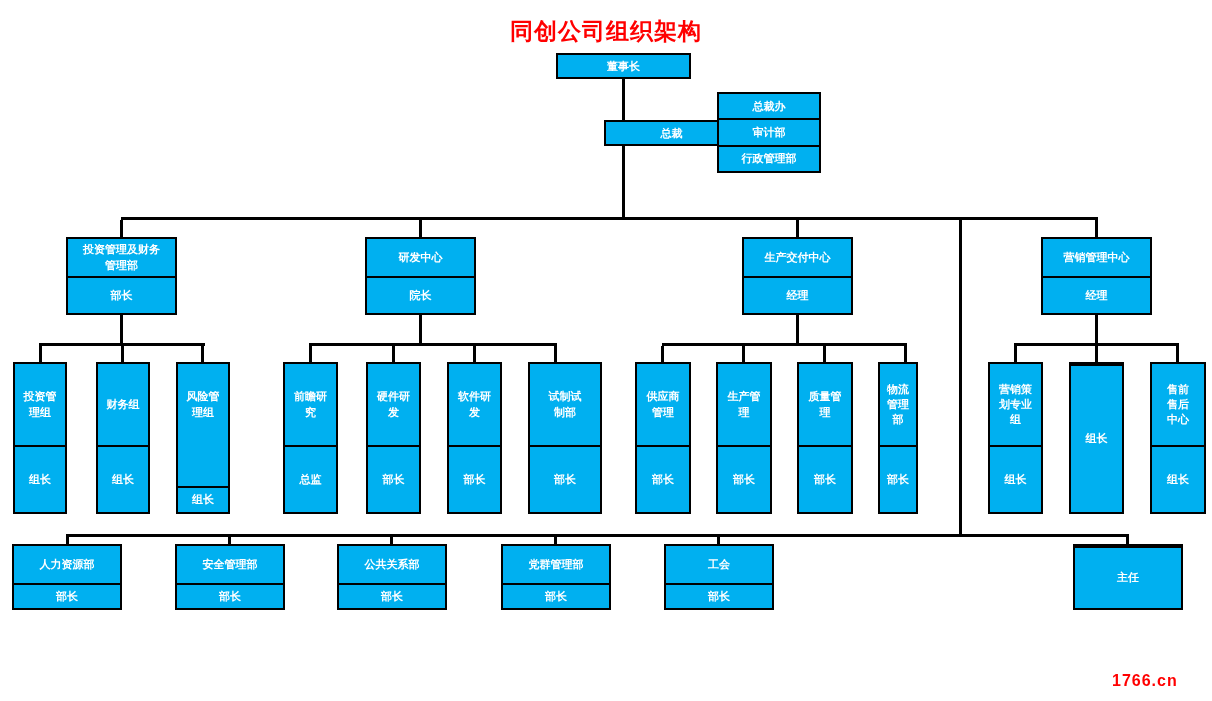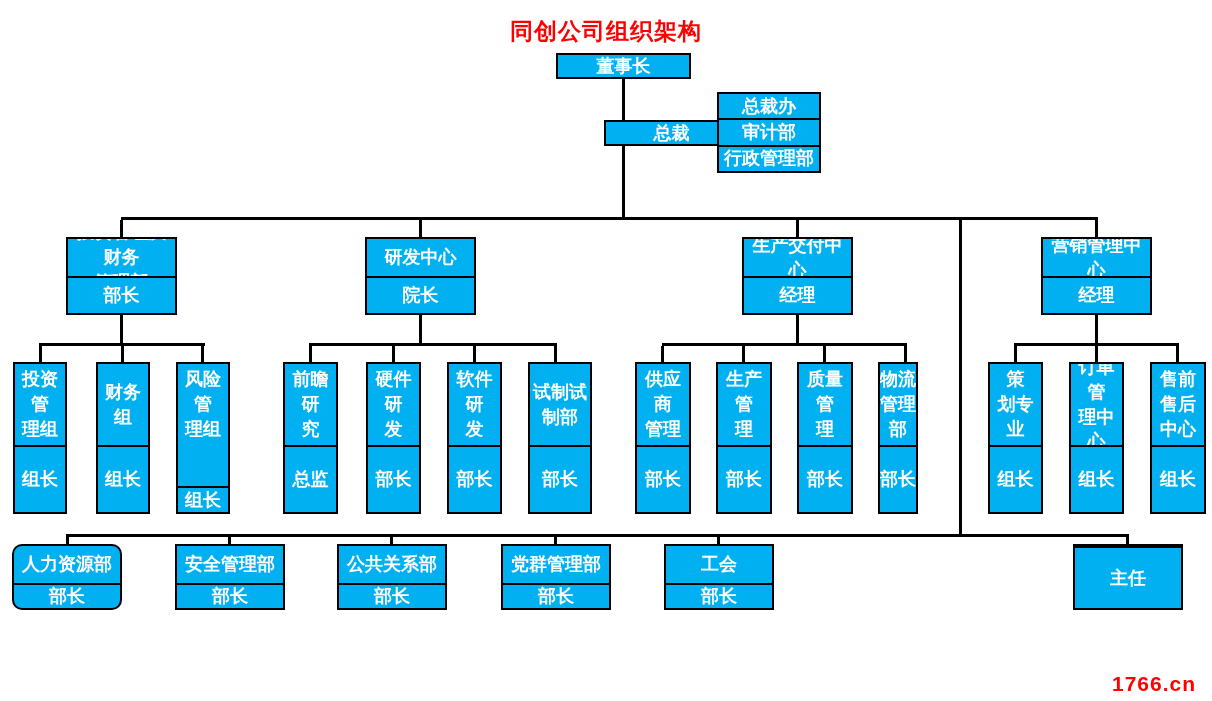--- a/index.html
+++ b/index.html
@@ -16,33 +16,33 @@
     left: 0; right: 0; top: 16px;
     text-align: center;
     font-size: 23px;
     font-weight: bold;
     color: #ff0000;
     letter-spacing: 1px;
   }
   .watermark {
     position: absolute;
     left: 1112px; top: 672px;
-    font-size: 21px;
+    font-size: 16px;
     font-weight: bold;
     color: #ff0000;
     letter-spacing: 1px;
   }
   .box {
     position: absolute;
     box-sizing: border-box;
     border: 2px solid #000000;
     background: #00B0F0;
     color: #ffffff;
     font-weight: bold;
-    font-size: 18px;
+    font-size: 11px;
     display: flex;
     flex-direction: column;
   }
   .cell {
     display: flex;
     align-items: center;
     justify-content: center;
     text-align: center;
     white-space: pre-line;
     line-height: 1.38;
@@ -170,21 +170,21 @@
   <div class="box l3" style="left:366px;top:362px;width:55px;">
     <div class="cell name">硬件研
 发</div>
     <div class="cell role">部长</div>
   </div>
   <div class="box l3" style="left:447px;top:362px;width:55px;">
     <div class="cell name">软件研
 发</div>
     <div class="cell role">部长</div>
   </div>
-  <div class="box l3" style="left:528px;top:362px;width:64px;">
+  <div class="box l3" style="left:528px;top:362px;width:74px;">
     <div class="cell name">试制试
 制部</div>
     <div class="cell role">部长</div>
   </div>
 
   <div class="box l3" style="left:635px;top:362px;width:56px;">
     <div class="cell name">供应商
 管理</div>
     <div class="cell role">部长</div>
   </div>
@@ -205,32 +205,30 @@
     <div class="cell role">部长</div>
   </div>
 
   <div class="box l3" style="left:988px;top:362px;width:55px;">
     <div class="cell name">营销策
 划专业
 组</div>
     <div class="cell role">组长</div>
   </div>
   <div class="box l3" style="left:1069px;top:362px;width:55px;">
-    <div class="cell name">订单管
-理中心</div>
     <div class="cell role">组长</div>
   </div>
   <div class="box l3" style="left:1150px;top:362px;width:56px;">
     <div class="cell name">售前
 售后
 中心</div>
     <div class="cell role">组长</div>
   </div>
 
-  <div class="box bot" style="left:12px;top:544px;border-radius:10px;">
+  <div class="box bot" style="left:12px;top:544px;">
     <div class="cell name">人力资源部</div>
     <div class="cell role">部长</div>
   </div>
   <div class="box bot" style="left:175px;top:544px;">
     <div class="cell name">安全管理部</div>
     <div class="cell role">部长</div>
   </div>
   <div class="box bot" style="left:337px;top:544px;">
     <div class="cell name">公共关系部</div>
     <div class="cell role">部长</div>

